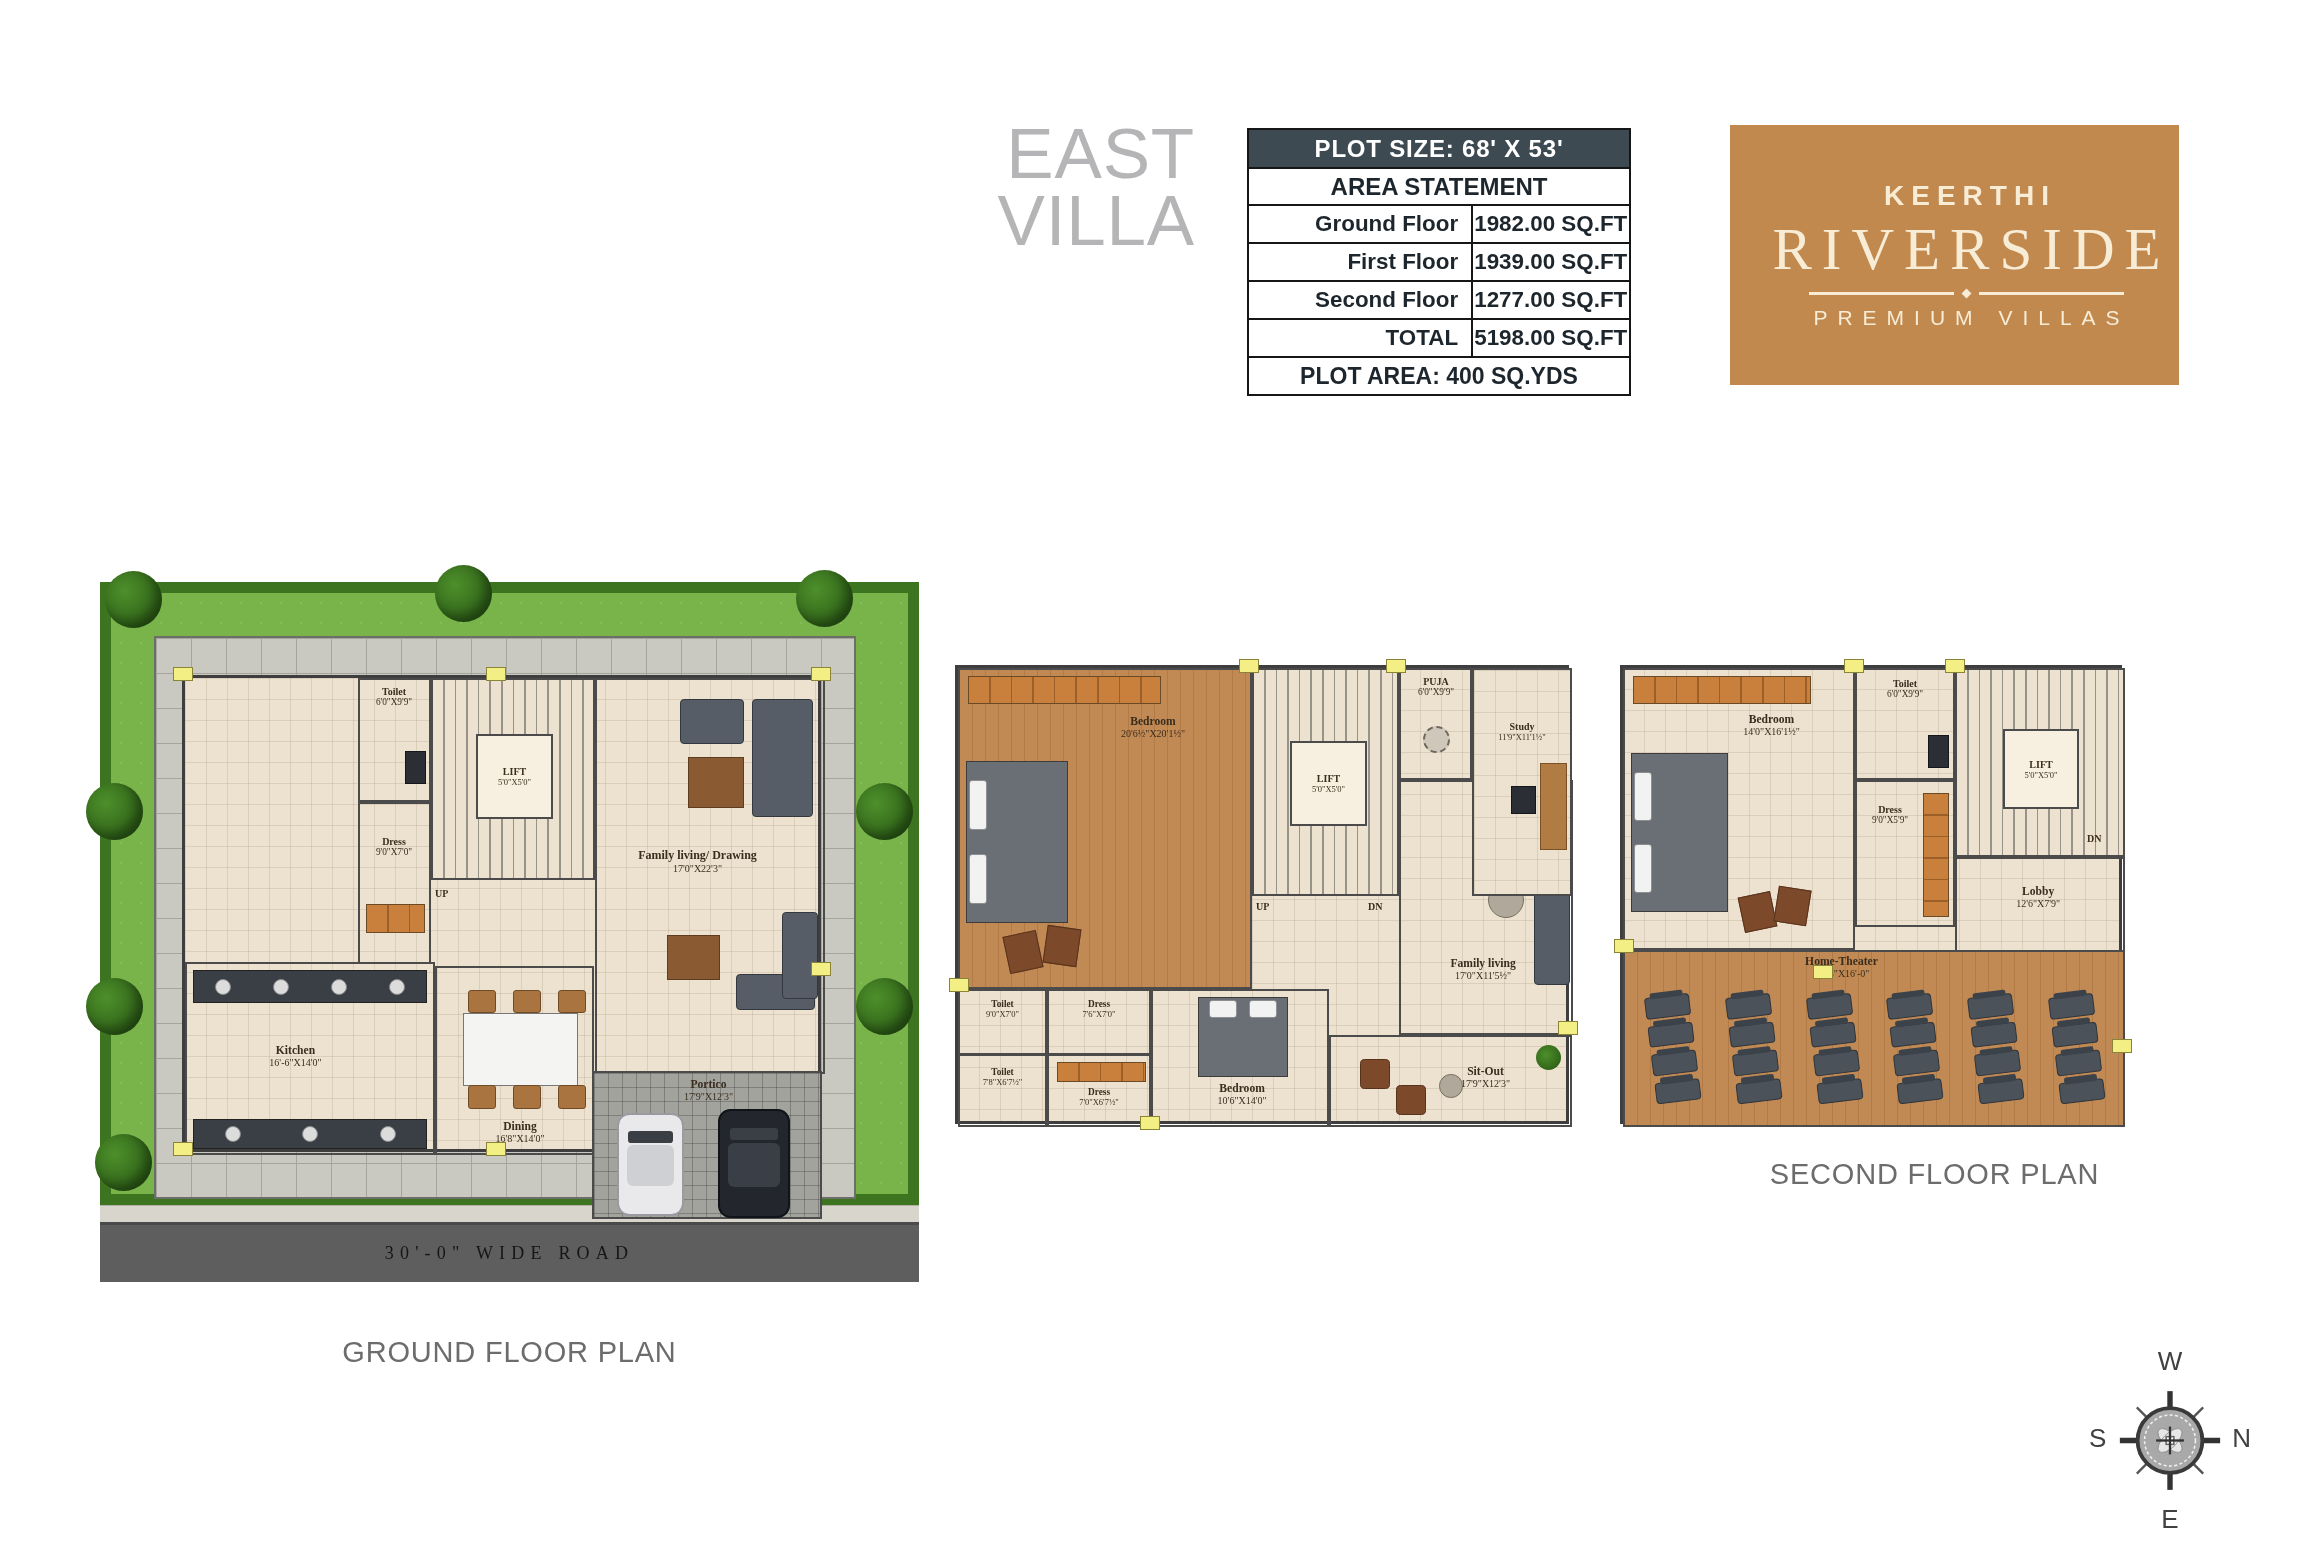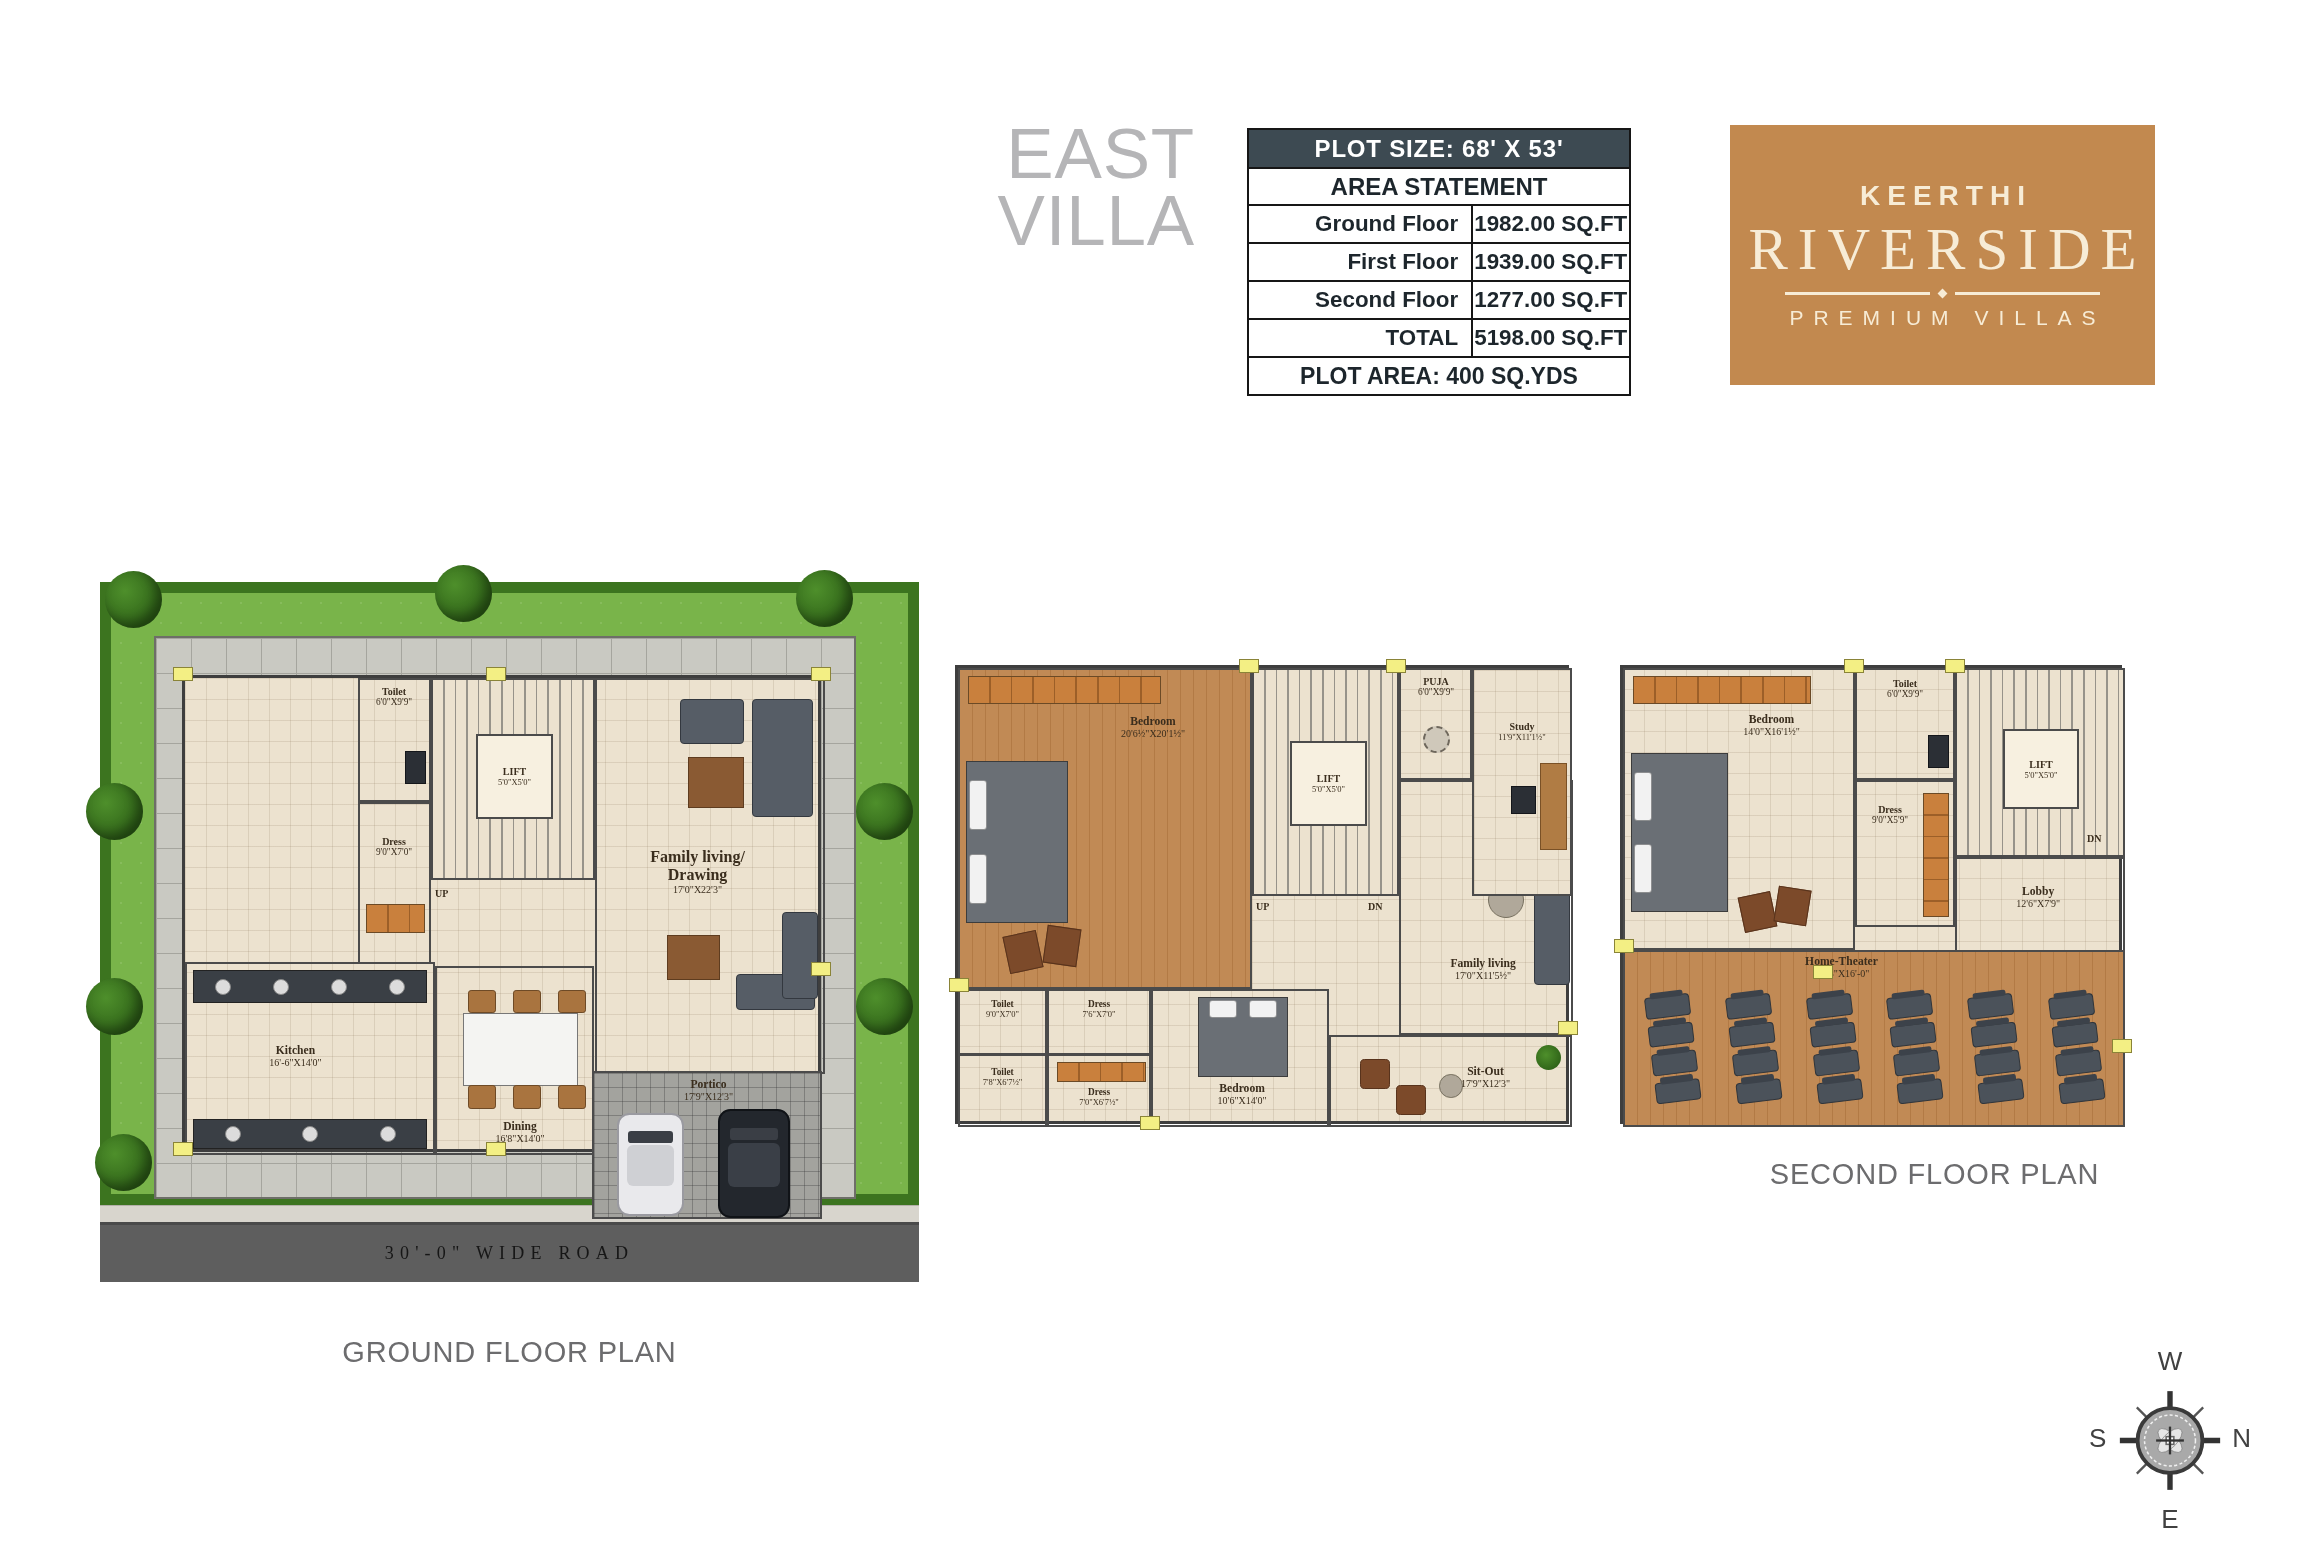--- a/index.html
+++ b/index.html
@@ -16,21 +16,21 @@
   .atable .st{height:35px;border-top:2.3px solid #161616;display:flex;align-items:center;
     justify-content:center;font-weight:bold;font-size:24px;}
   .atable .row{display:flex;height:36px;border-top:2.3px solid #161616;padding-left:24px;}
   .atable .c1{width:52%;border-right:2.3px solid #161616;display:flex;align-items:center;
     justify-content:flex-end;padding-right:12.4px;font-weight:bold;font-size:22.4px;}
   .atable .c2{flex:1;display:flex;align-items:center;justify-content:center;
     font-weight:bold;font-size:22.4px;}
   .atable .pa{height:36px;border-top:2.3px solid #161616;display:flex;align-items:center;
     justify-content:center;font-weight:bold;font-size:23px;}
   .logo{position:absolute;left:1730px;top:125px;width:425px;height:260px;background:#c2894f;
-    color:#f7ecd6;display:flex;flex-direction:column;align-items:center;justify-content:center;}
+    color:#f7ecd6;display:flex;flex-direction:column;align-items:center;justify-content:center;padding-left:24px;}
   .logo .brand{font-size:28px;letter-spacing:7px;font-weight:bold;padding-left:7px;}
   .logo .name{font-family:"Liberation Serif",serif;font-size:59px;letter-spacing:10px;
     padding-left:10px;margin-top:3.1px;}
   .logo .divider{width:74%;display:flex;align-items:center;gap:9.3px;margin:6.2px 0 9.3px;}
   .logo .dline{flex:1;height:2.3px;background:#f7ecd6;}
   .logo .diamond{width:7px;height:7px;background:#f7ecd6;transform:rotate(45deg);}
   .logo .tagline{font-size:21px;letter-spacing:10px;padding-left:10px;}
 
   
   .caption{position:absolute;color:#6c6c6e;font-size:29px;letter-spacing:0.8px;
@@ -220,21 +220,21 @@
           <span style="font-weight:normal;font-size:8.5px">5'0"X5'0"</span>
         </div>
       </div>
       <div class="small" style="left:250px;top:210px">UP</div>
 
       <div class="room" style="left:410px;top:0;width:230px;height:396px">
         <div class="sofa" style="left:155px;top:18.5px;width:59px;height:116px"></div>
         <div class="sofa" style="left:83px;top:18.5px;width:62px;height:43px"></div>
         <div class="ctable" style="left:91px;top:77px;width:54px;height:49px"></div>
         <div class="lbl" style="left:23px;top:168px;width:155px">
-          <span class="rn" style="font-size:16px">Family living/ Drawing</span>
+          <span class="rn" style="font-size:12px">Family living/ Drawing</span>
           <span class="rd">17'0"X22'3"</span>
         </div>
         <div class="ctable" style="left:70px;top:255px;width:51px;height:43px"></div>
         <div class="sofa" style="left:139px;top:294px;width:77px;height:34px"></div>
         <div class="sofa" style="left:185px;top:232px;width:34px;height:85px"></div>
       </div>
 
       <div class="room" style="left:0;top:284px;width:250px;height:193px">
         <div class="counter" style="left:6.2px;top:6.2px;width:232px;height:31px">
           <div class="dot"></div>

